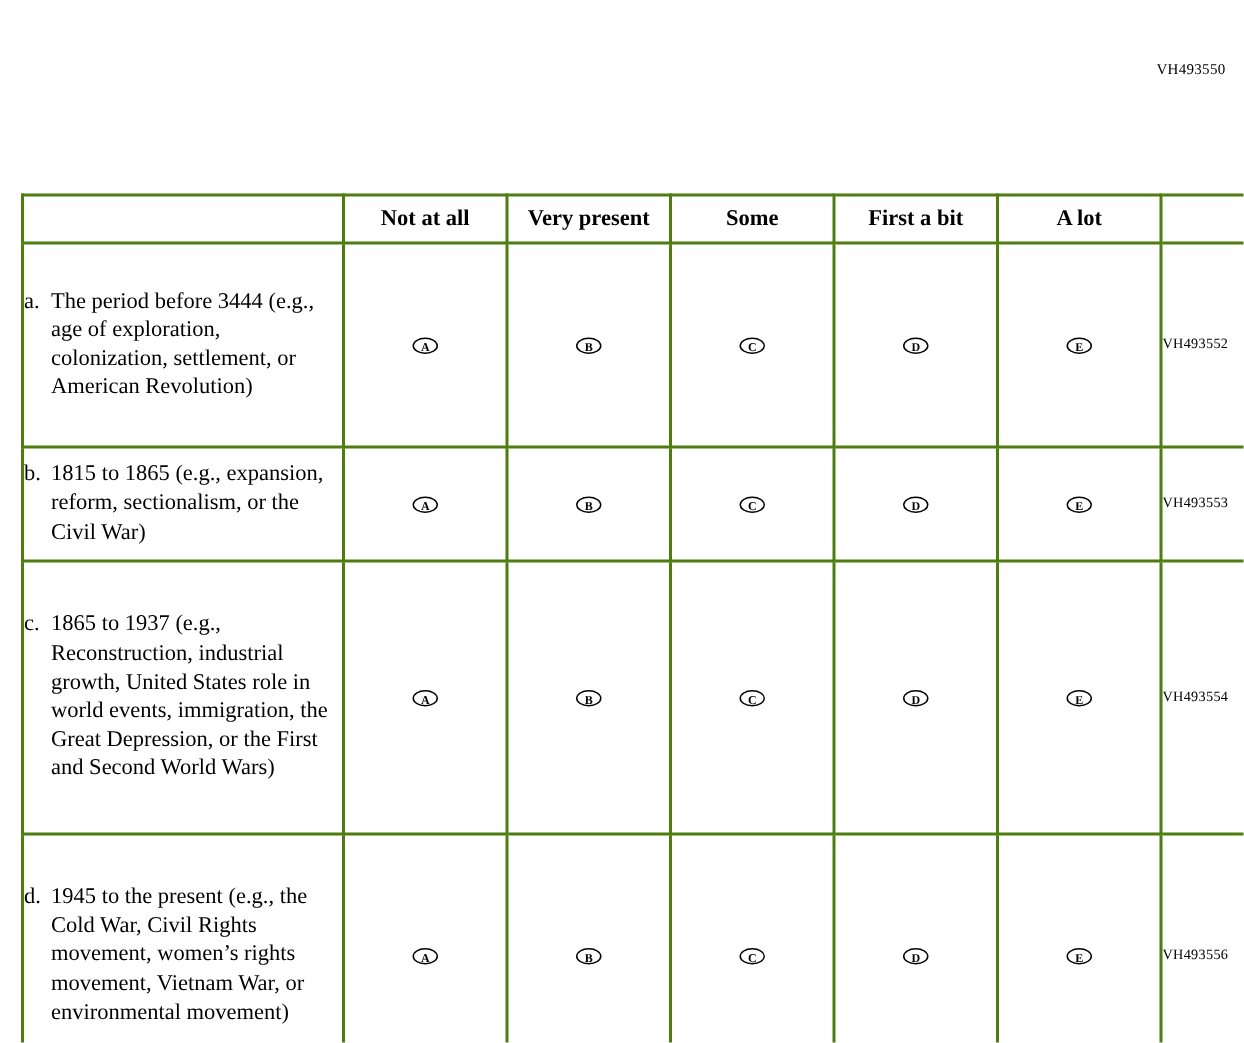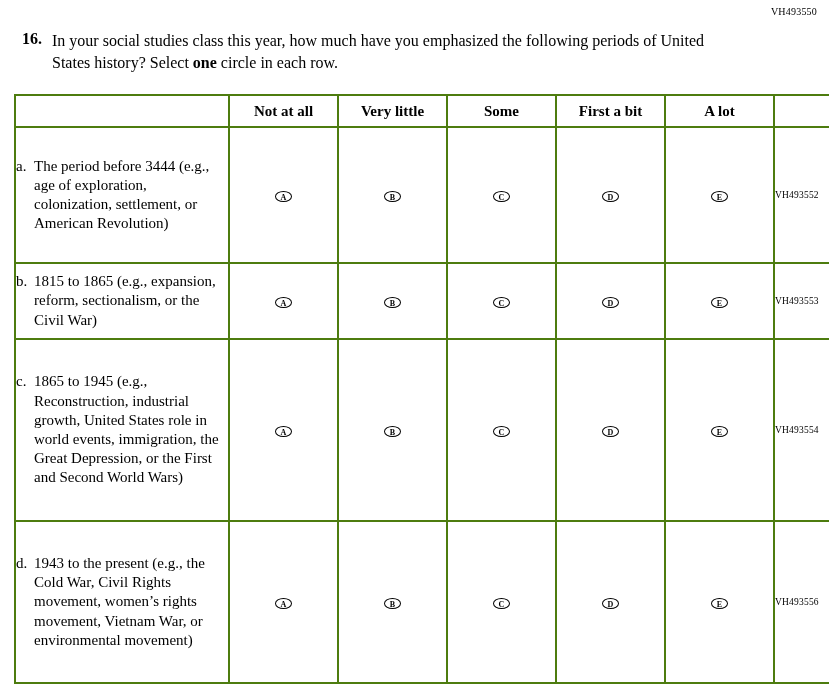--- a/index.html
+++ b/index.html
@@ -13,20 +13,21 @@
     font-family: "Liberation Serif", serif;
     color: #000000;
     position: relative;
     overflow: hidden;
   }
   .page {
     position: relative;
     width: 829px;
     height: 492px;
     box-sizing: border-box;
+    margin-top: 35px;
   }
   .corner-id {
     position: absolute;
     top: 6px;
     right: 12px;
     font-family: "Liberation Serif", serif;
     font-size: 10px;
     letter-spacing: 0.2px;
   }
   .question-block {
@@ -126,31 +127,27 @@
   tr.row-c td { height: 180px; }
   tr.row-d td { height: 160px; }
 </style>
 </head>
 <body>
 
 <div class="page">
 
   <div class="corner-id">VH493550</div>
 
-  <div class="question-block">
-    <div class="q-number">16.</div>
-    <div class="q-text"><span>In your social studies class this year, how much have you emphasized the following periods of United States history? Select </span><span class="emph">one</span><span> circle in each row.</span></div>
-  </div>
 
   <table class="matrix">
     <thead>
       <tr>
         <th class="col-stem"></th>
         <th class="col-opt">Not at all</th>
-        <th class="col-opt">Very little</th>
+        <th class="col-opt">Very present</th>
         <th class="col-opt">Some</th>
         <th class="col-opt">First a bit</th>
         <th class="col-opt">A lot</th>
         <th class="col-id"></th>
       </tr>
     </thead>
     <tbody>
 
       <tr class="row-a">
         <td class="stem">
@@ -179,36 +176,36 @@
         <td class="opt"><span class="bubble">C</span></td>
         <td class="opt"><span class="bubble">D</span></td>
         <td class="opt"><span class="bubble">E</span></td>
         <td class="idcell">VH493553</td>
       </tr>
 
       <tr class="row-c">
         <td class="stem">
           <div class="stem-inner">
             <span class="stem-letter">c.</span>
-            <span class="stem-body">1865 to 1945 (e.g., Reconstruction, industrial growth, United States role in world events, immigration, the Great Depression, or the First and Second World Wars)</span>
+            <span class="stem-body">1865 to 1937 (e.g., Reconstruction, industrial growth, United States role in world events, immigration, the Great Depression, or the First and Second World Wars)</span>
           </div>
         </td>
         <td class="opt"><span class="bubble">A</span></td>
         <td class="opt"><span class="bubble">B</span></td>
         <td class="opt"><span class="bubble">C</span></td>
         <td class="opt"><span class="bubble">D</span></td>
         <td class="opt"><span class="bubble">E</span></td>
         <td class="idcell">VH493554</td>
       </tr>
 
       <tr class="row-d">
         <td class="stem">
           <div class="stem-inner">
             <span class="stem-letter">d.</span>
-            <span class="stem-body">1943 to the present (e.g., the Cold War, Civil Rights movement, women’s rights movement, Vietnam War, or environmental movement)</span>
+            <span class="stem-body">1945 to the present (e.g., the Cold War, Civil Rights movement, women’s rights movement, Vietnam War, or environmental movement)</span>
           </div>
         </td>
         <td class="opt"><span class="bubble">A</span></td>
         <td class="opt"><span class="bubble">B</span></td>
         <td class="opt"><span class="bubble">C</span></td>
         <td class="opt"><span class="bubble">D</span></td>
         <td class="opt"><span class="bubble">E</span></td>
         <td class="idcell">VH493556</td>
       </tr>
 

